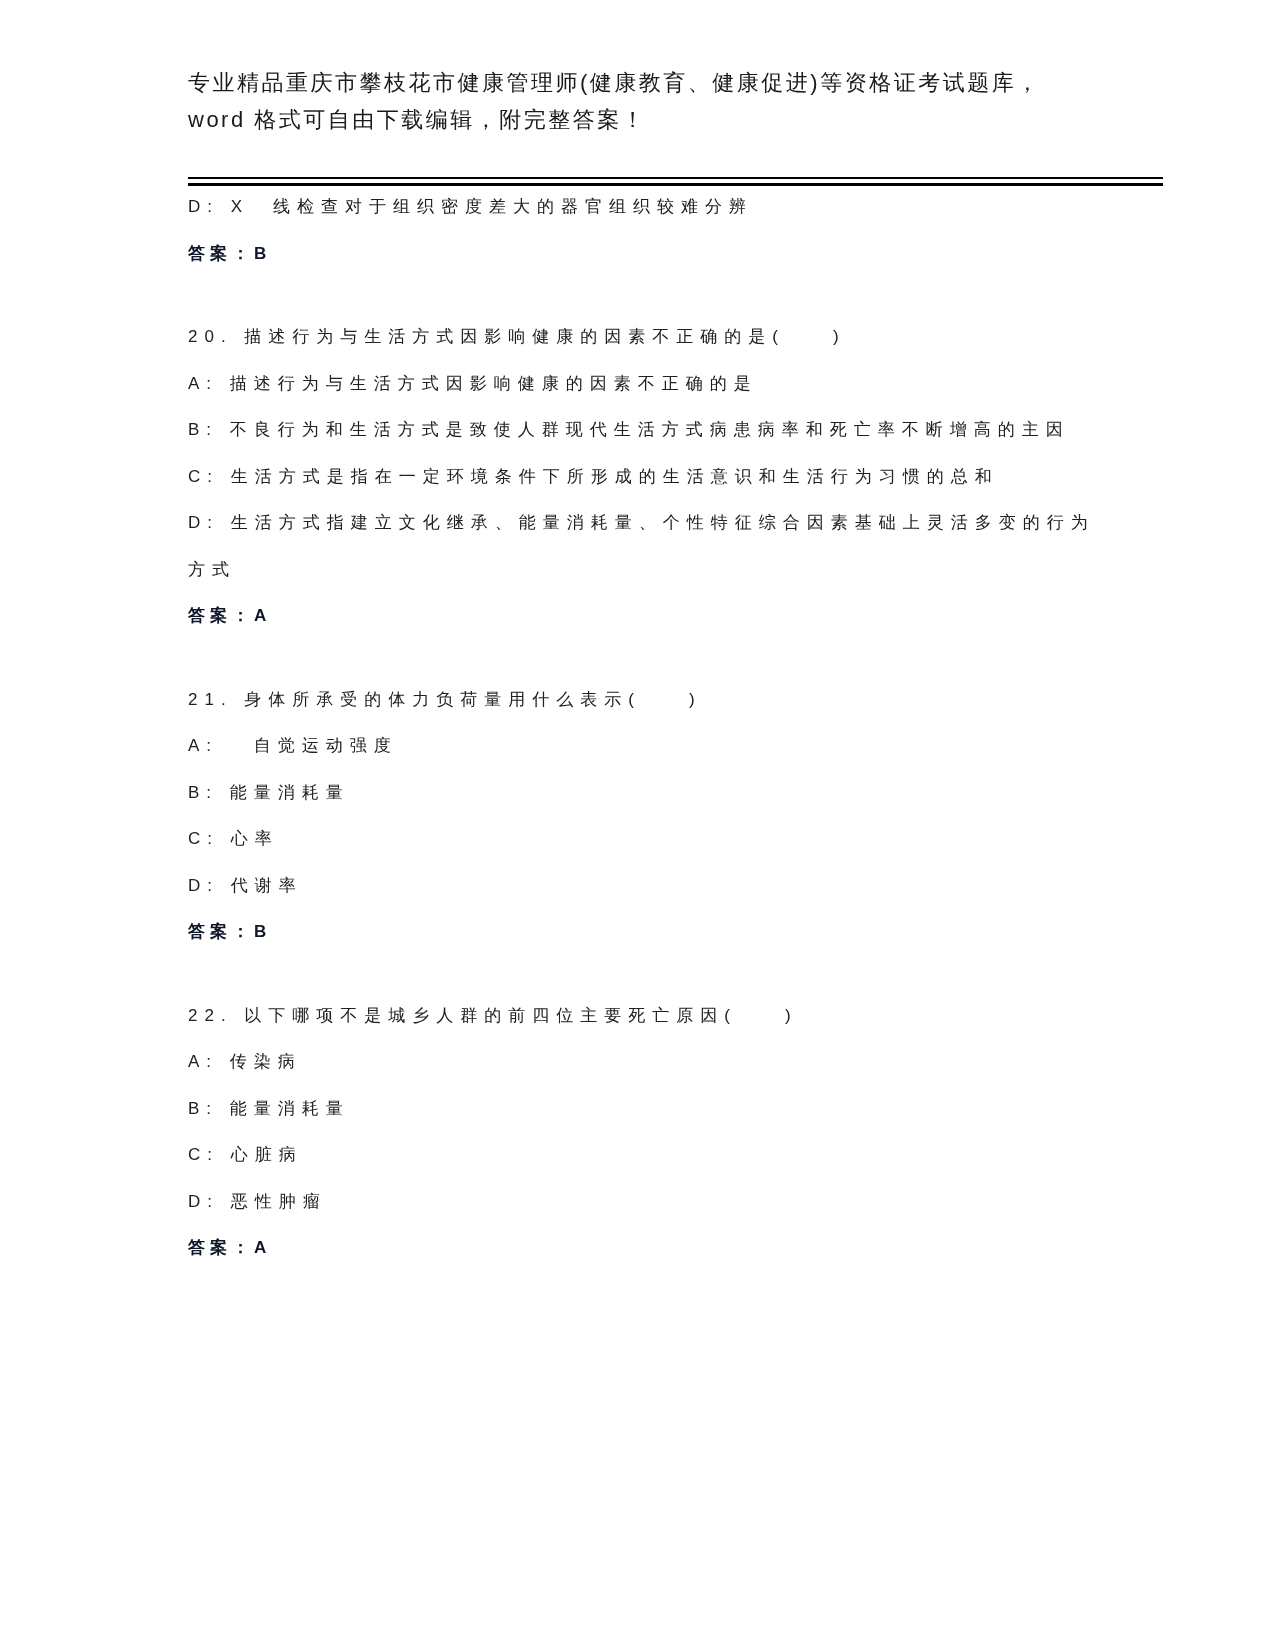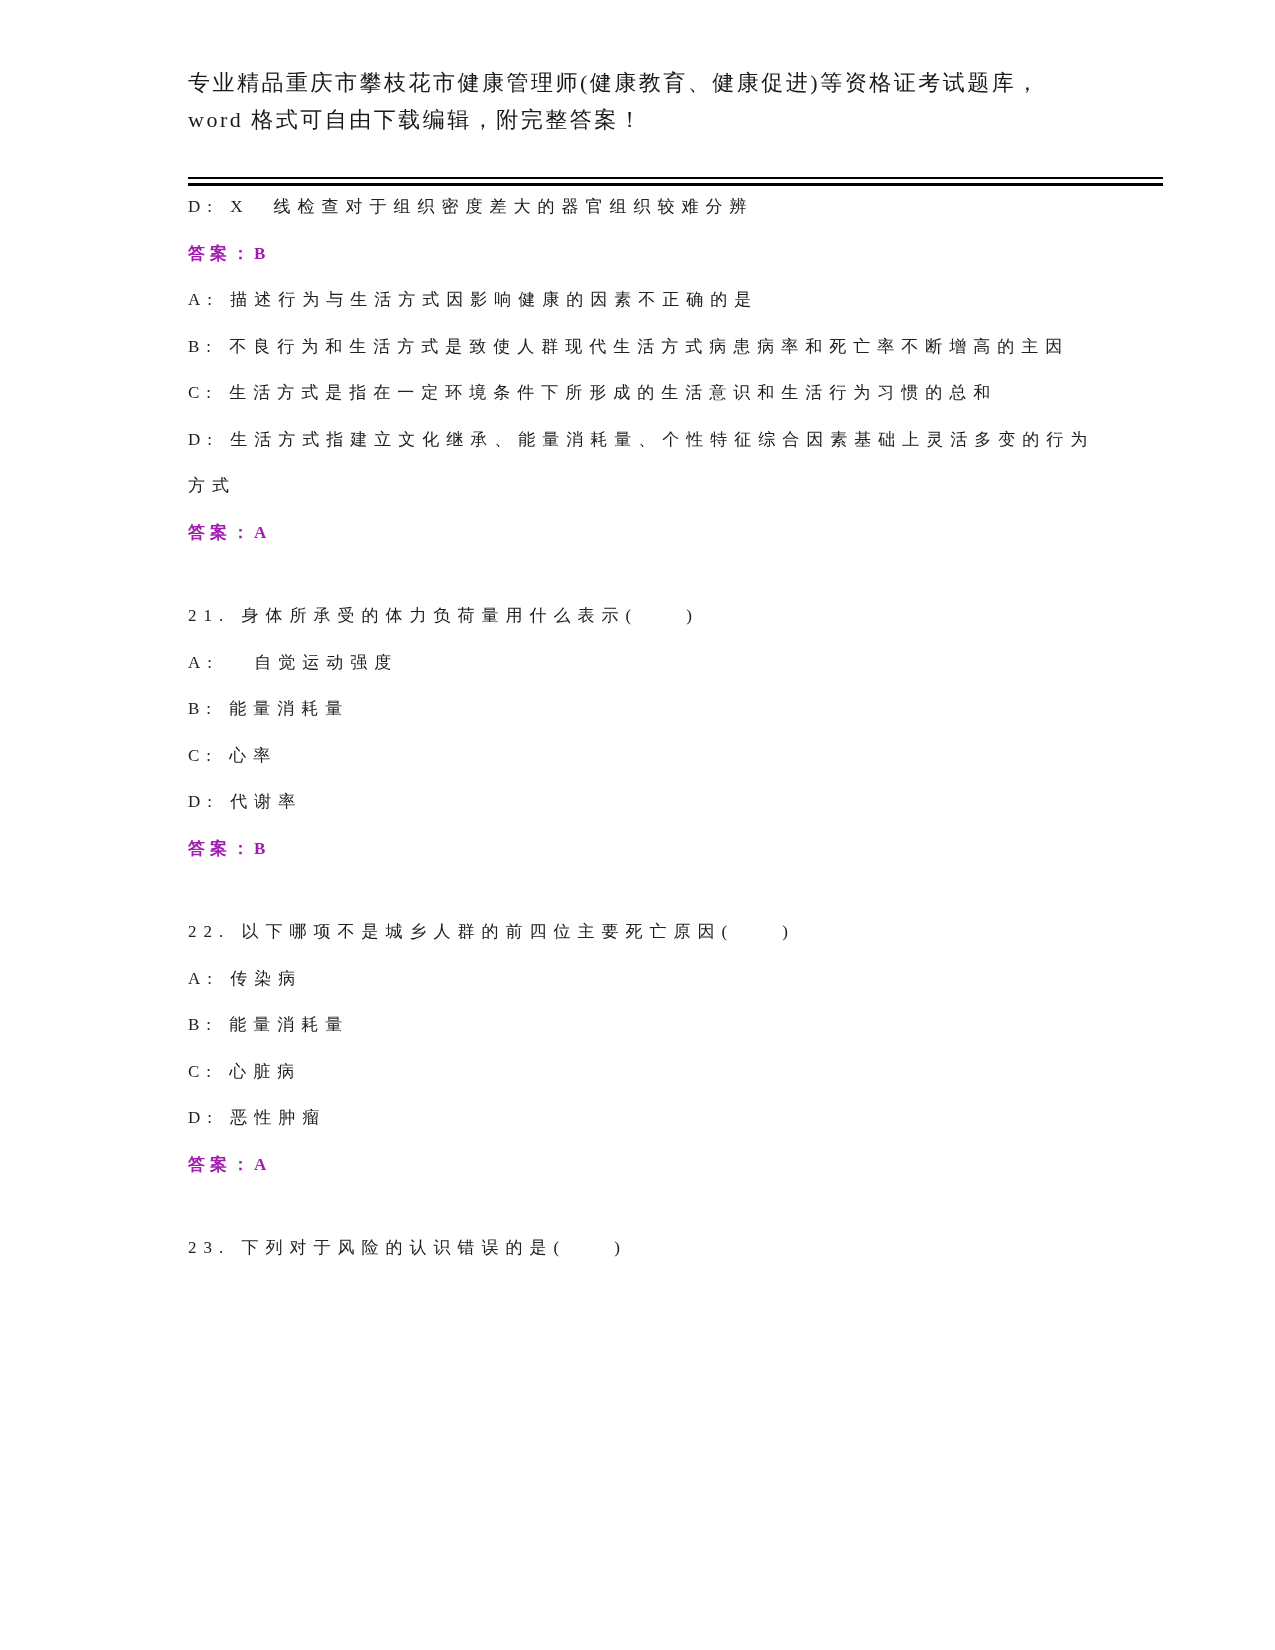--- a/index.html
+++ b/index.html
@@ -6,21 +6,21 @@
     margin: 0;
     padding: 0;
     background: #ffffff;
   }
   .page {
     position: relative;
     width: 1275px;
     height: 1650px;
     background: #ffffff;
     overflow: hidden;
-    font-family: Liberation Serif, serif;
+    font-family: Liberation Sans, sans-serif;
     color: #1c1c1c;
   }
   .doc-header {
     position: absolute;
     left: 188px;
     top: 64px;
     width: 950px;
     font-size: 22px;
     letter-spacing: 2.5px;
     line-height: 37px;
@@ -50,52 +50,52 @@
   }
   .line {
     margin: 0;
     line-height: 46.5px;
   }
   .line.question {
     margin-top: 37px;
   }
   .line.answer {
     font-weight: 700;
-    color: #a21caf;
+    color: #0f172a;
     letter-spacing: 5px;
   }
 </style>
 </head>
 <body>
 
 <div class="page">
 
   <div class="doc-header">
     <p class="hline">专业精品重庆市攀枝花市健康管理师(健康教育、健康促进)等资格证考试题库，</p>
     <p class="hline">word 格式可自由下载编辑，附完整答案！</p>
   </div>
 
   <div class="header-rule"></div>
 
   <div class="doc-body">
       <p class="line option">D: X　线检查对于组织密度差大的器官组织较难分辨</p>
       <p class="line answer">答案：B</p>
+      <p class="line question">20.  描述行为与生活方式因影响健康的因素不正确的是(　　)</p>
       <p class="line option">A: 描述行为与生活方式因影响健康的因素不正确的是</p>
       <p class="line option">B: 不良行为和生活方式是致使人群现代生活方式病患病率和死亡率不断增高的主因</p>
       <p class="line option">C: 生活方式是指在一定环境条件下所形成的生活意识和生活行为习惯的总和</p>
       <p class="line option">D: 生活方式指建立文化继承、能量消耗量、个性特征综合因素基础上灵活多变的行为方式</p>
       <p class="line answer">答案：A</p>
       <p class="line question">21.  身体所承受的体力负荷量用什么表示(　　)</p>
       <p class="line option">A: 　自觉运动强度</p>
       <p class="line option">B: 能量消耗量</p>
       <p class="line option">C: 心率</p>
       <p class="line option">D: 代谢率</p>
       <p class="line answer">答案：B</p>
       <p class="line question">22.  以下哪项不是城乡人群的前四位主要死亡原因(　　)</p>
       <p class="line option">A: 传染病</p>
       <p class="line option">B: 能量消耗量</p>
       <p class="line option">C: 心脏病</p>
       <p class="line option">D: 恶性肿瘤</p>
       <p class="line answer">答案：A</p>
-      <p class="line question">23.  下列对于风险的认识错误的是(　　)</p>
     </div>
 
 </div>
 
 </body></html>

